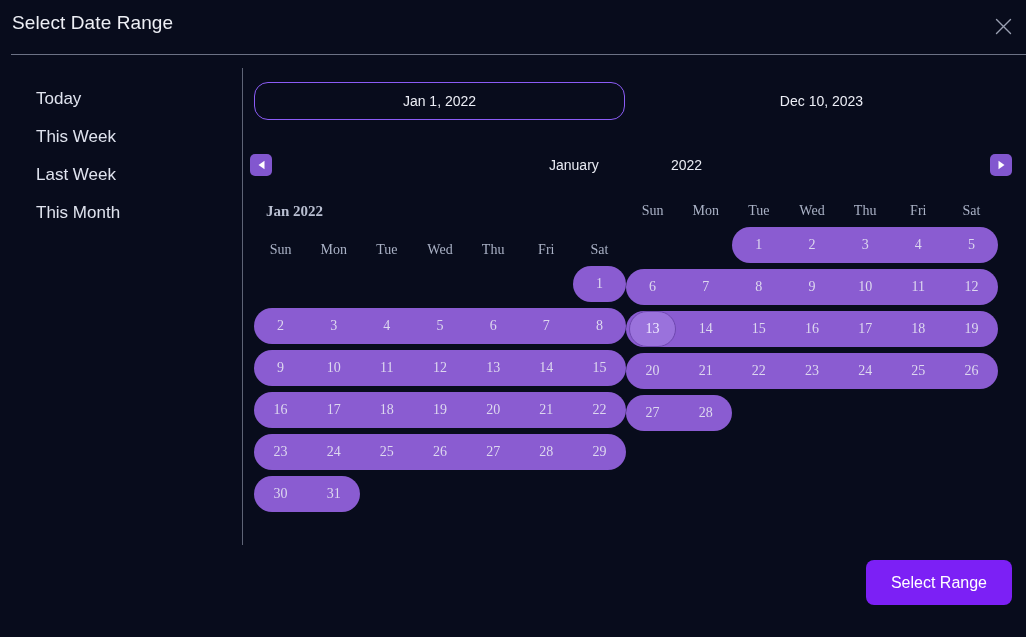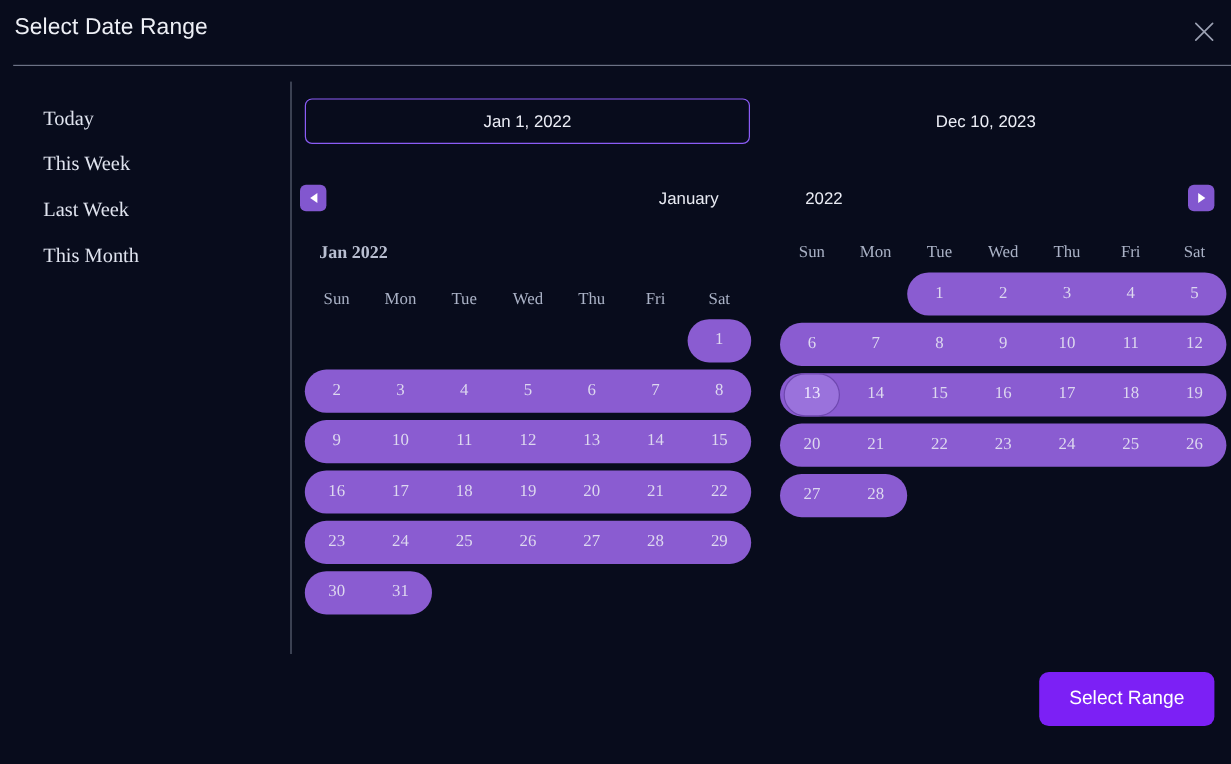--- a/index.html
+++ b/index.html
@@ -66,21 +66,21 @@
     position: absolute;
     left: 0; top: 0;
     width: 242px;
     padding-top: 29px;
   }
   .preset-item {
     display: block;
     padding: 0 0 0 36px;
     height: 38px;
     line-height: 38px;
-    font-family: Liberation Serif, serif;
+    font-family: Liberation Sans, sans-serif;
     font-size: 17px;
     color: #dfe3ee;
     cursor: pointer;
     white-space: nowrap;
   }
   .sidebar-divider {
     position: absolute;
     left: 242px; top: 17px;
     width: 1px; height: 477px;
     background: #8e94a8;
@@ -112,20 +112,21 @@
     font-family: "Liberation Sans", sans-serif;
     font-size: 14px;
     color: #eceef6;
     background: transparent;
     border: 1px solid transparent;
     border-radius: 6px;
     cursor: pointer;
   }
   .date-field.active {
     border-color: #8b5cf6;
+    border-radius: 14px;
   }
   .date-field-spacer { width: 11px; }
 
   
   .nav-row {
     position: absolute;
     left: 8px; top: 103px;
     width: 760px;
     height: 26px;
     text-align: center;
@@ -159,21 +160,20 @@
   }
   .month-select { left: 299px; }
   .year-select  { left: 421px; }
 
   
   .months-wrap {
     position: absolute;
     left: 12px; top: 152px;
     width: 768px;
     display: flex;
-    gap: 24px;
   }
   .month-block { width: 372px; }
   .month-label {
     font-family: "Liberation Serif", serif;
     font-size: 15px;
     font-weight: 700;
     color: #b9bfd1;
     margin-bottom: 22px;
     padding-left: 12px;
   }

